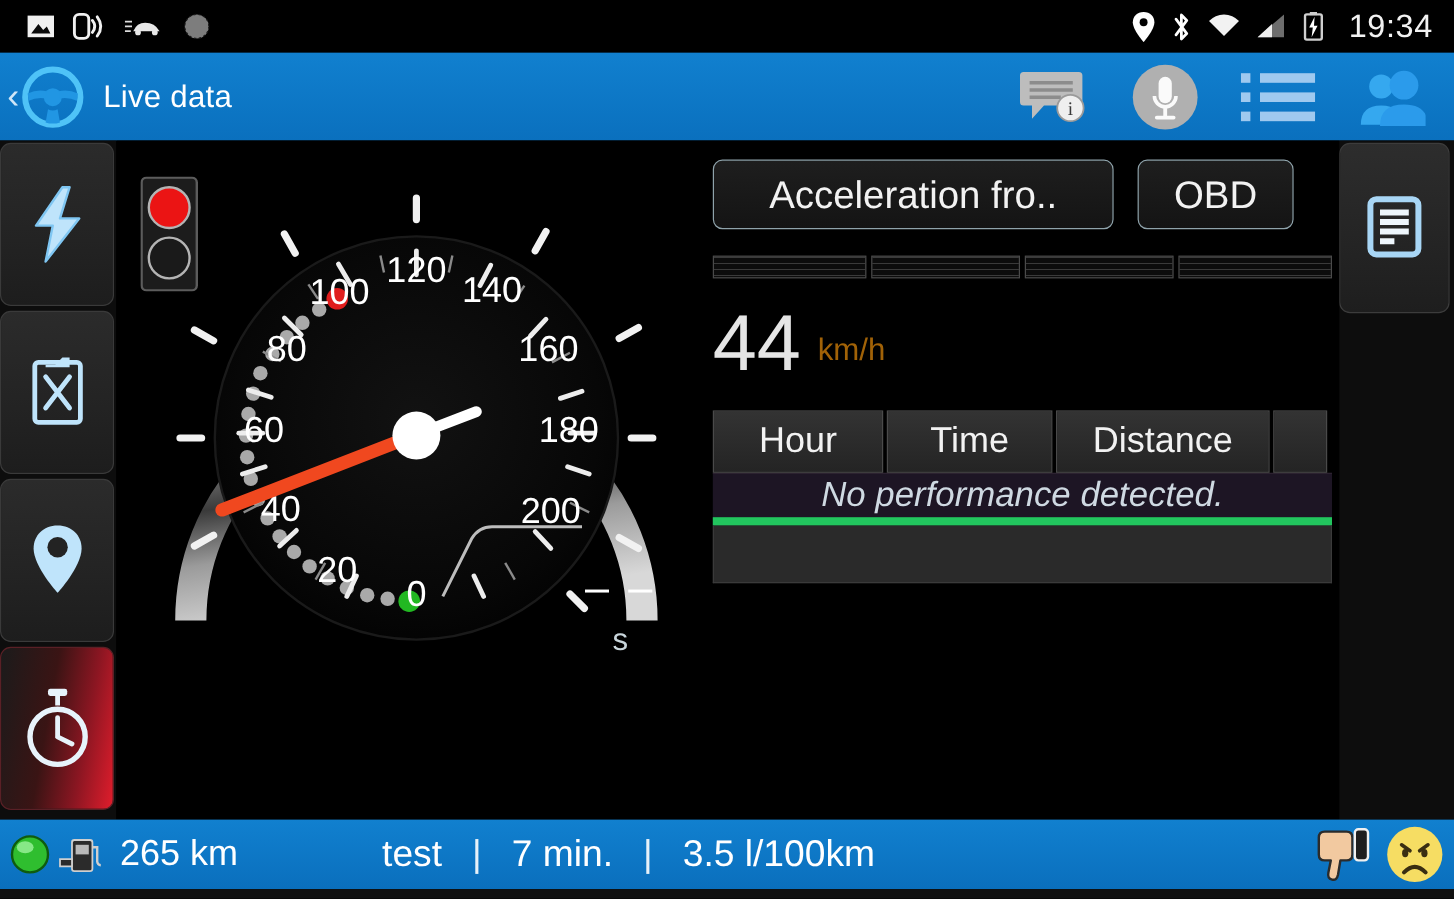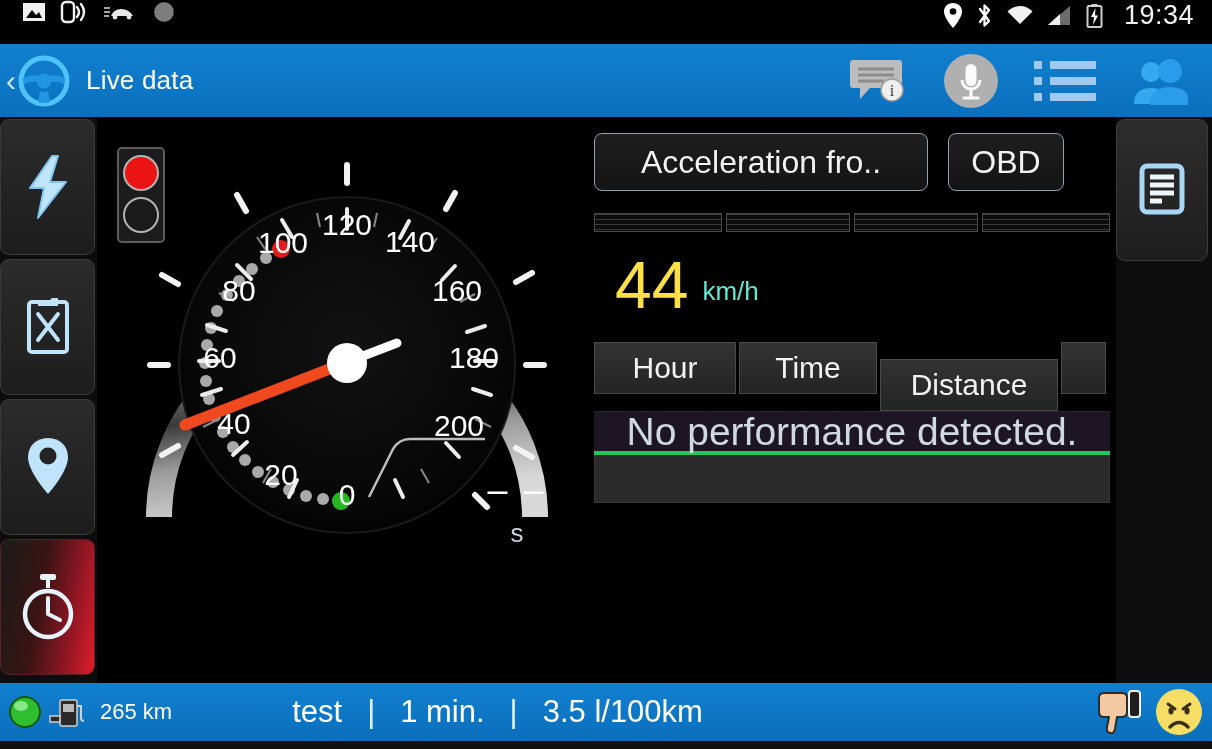--- a/index.html
+++ b/index.html
@@ -7,21 +7,21 @@
     width: 1212px; height: 749px;
     background: #000;
     font-family: "Liberation Sans", sans-serif;
     overflow: hidden;
   }
   #app { position: relative; width: 1212px; height: 749px; background: #000; }
 
   
   .statusbar {
     position: absolute; left: 0; top: 0; width: 1212px; height: 44px;
-    background: #000; display: flex; align-items: flex-start;
+    background: #000; display: flex; align-items: center;
   }
   .sb-left { display: flex; align-items: center; gap: 14px; padding-left: 22px; }
   .sb-right { margin-left: auto; display: flex; align-items: center; gap: 13px; padding-right: 18px; }
   .sb-clock { color: #f2f2f2; font-size: 27px; letter-spacing: .5px; margin-left: 8px; }
   .sb-ico { display: block; }
 
   
   .titlebar {
     position: absolute; left: 0; top: 44px; width: 1212px; height: 73px;
     background: #0b74c4;
@@ -78,58 +78,58 @@
   
   .rpanel { position: absolute; left: 497px; top: 16px; width: 516px; }
   .tabrow { display: flex; align-items: center; gap: 20px; }
   .tab-btn {
     height: 58px; border-radius: 8px; border: 1px solid #8fa3ab;
     background: linear-gradient(180deg,#1e1e1e 0%, #141414 100%);
     color: #f2f2f2; font-size: 32px; display: flex; align-items: center; justify-content: center;
     padding: 0 18px;
   }
   .tab-acc { width: 334px; }
-  .tab-obd { width: 116px; }
+  .tab-obd { width: 130px; }
 
   .segbars { display: flex; gap: 4px; margin-top: 22px; }
   .segbar {
     height: 19px; background: #0b0b0b; border: 1px solid #4a4a4a;
     background-image: repeating-linear-gradient(180deg,#3a3a3a 0px,#3a3a3a 1px,#0c0c0c 1px,#0c0c0c 5px);
   }
   .segbar.s1 { width: 128px; } .segbar.s2 { width: 124px; }
   .segbar.s3 { width: 124px; } .segbar.s4 { width: 128px; }
 
   .readout { margin-top: 22px; display: flex; align-items: flex-end; }
-  .readout .val { color: #fde047; font-size: 66px; line-height: 62px; font-weight: 300; margin-left: 21px; }
-  .readout .unit { color: #5eead4; font-size: 26px; margin-left: 14px; margin-bottom: 9px; }
+  .readout .val { color: #e5e5e5; font-size: 66px; line-height: 62px; font-weight: 300; }
+  .readout .unit { color: #a16207; font-size: 26px; margin-left: 14px; margin-bottom: 9px; }
 
   .table { margin-top: 26px; width: 516px; }
   .thead { display: flex; gap: 3px; }
   .th {
     height: 52px; background: linear-gradient(180deg,#333 0%, #242424 100%);
     border: 1px solid #4a4a4a; color: #f2f2f2; font-size: 30px;
     display: flex; align-items: center; justify-content: center;
   }
   .th.c1 { width: 142px; } .th.c2 { width: 138px; }
-  .th.c3 { width: 178px; margin-top: 17px; } .th.c4 { width: 45px; }
+  .th.c3 { width: 178px; } .th.c4 { width: 45px; }
   .msgrow {
-    height: 44px; background: #1d1524; border-top: 1px solid #2c2230; border-bottom: 4px solid #22c55e;
+    height: 44px; background: #1d1524; border-top: 1px solid #2c2230; border-bottom: 7px solid #22c55e;
     display: flex; align-items: center; justify-content: center;
-    color: #cfd9e2; font-size: 39px;
+    color: #cfd9e2; font-size: 29px; font-style: italic;
   }
   .emptyrow { height: 48px; background: #2a2a2a; border: 1px solid #3a3a3a; border-top: none; }
 
   
   .bottombar {
     position: absolute; left: 0; top: 683px; width: 1212px; height: 58px;
     background: linear-gradient(180deg,#1180cf 0%, #0a6fbd 100%);
     display: flex; align-items: center;
   }
   .bb-left { display: flex; align-items: center; gap: 6px; padding-left: 8px; }
-  .bb-km { color: #ffffff; font-size: 22px; margin-left: 6px; }
+  .bb-km { color: #ffffff; font-size: 30px; margin-left: 6px; }
   .bb-mid { color: #ffffff; font-size: 31px; margin-left: 120px; display: flex; align-items: center; gap: 25px; }
   .bb-sep { color: #ffffff; opacity: .9; }
   .bb-right { margin-left: auto; display: flex; align-items: center; gap: 6px; padding-right: 8px; }
   .bottomedge { position: absolute; left:0; top: 741px; width: 1212px; height: 8px; background:#111; }
 </style>
 </head>
 <body>
 
 <div id="app">
 
@@ -434,21 +434,21 @@
         <rect x="15" y="8" width="11" height="8" fill="#b9b9b9"></rect>
         <path d="M29 10 h4 v12 a3 3 0 0 0 3 3" fill="none" stroke="#cfcfcf" stroke-width="2"></path>
         <path d="M2 20 h10 v6 h-10 z" fill="#2b2b2b" stroke="#cfcfcf" stroke-width="1.5"></path>
       </svg>
       <div class="bb-km">265 km</div>
     </div>
 
     <div class="bb-mid">
       <span>test</span>
       <span class="bb-sep">|</span>
-      <span>1 min.</span>
+      <span>7 min.</span>
       <span class="bb-sep">|</span>
       <span>3.5 l/100km</span>
     </div>
 
     <div class="bb-right">
       <svg width="52" height="46" viewBox="0 0 52 46">
         <path d="M8 4 h18 q5 0 5 5 v14 q0 5 -5 5 h-5 l-2 12 q-1 5 -5 4 q-4 -1 -3 -6 l2 -10 h-5 q-5 0 -5 -5 v-14 q0 -5 5 -5 z" fill="#f2c9a0" stroke="#2b2b2b" stroke-width="2" stroke-linejoin="round"></path>
         <rect x="33" y="2" width="11" height="26" rx="3" fill="#1e1e1e" stroke="#f0f0f0" stroke-width="2"></rect>
       </svg>
       <svg width="50" height="50" viewBox="0 0 50 50">

